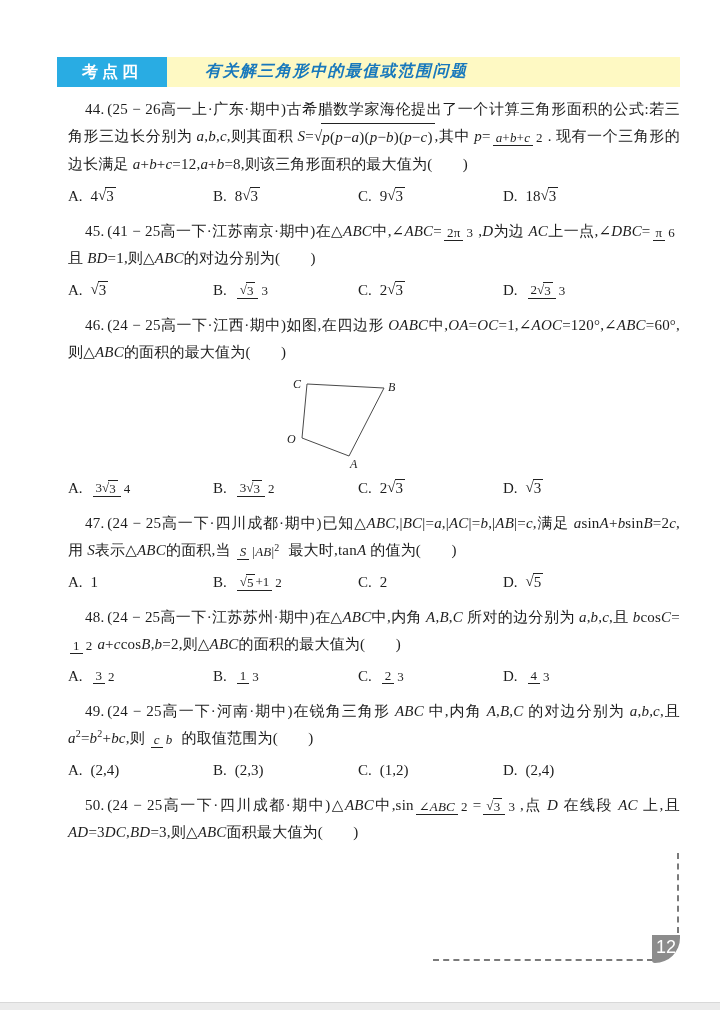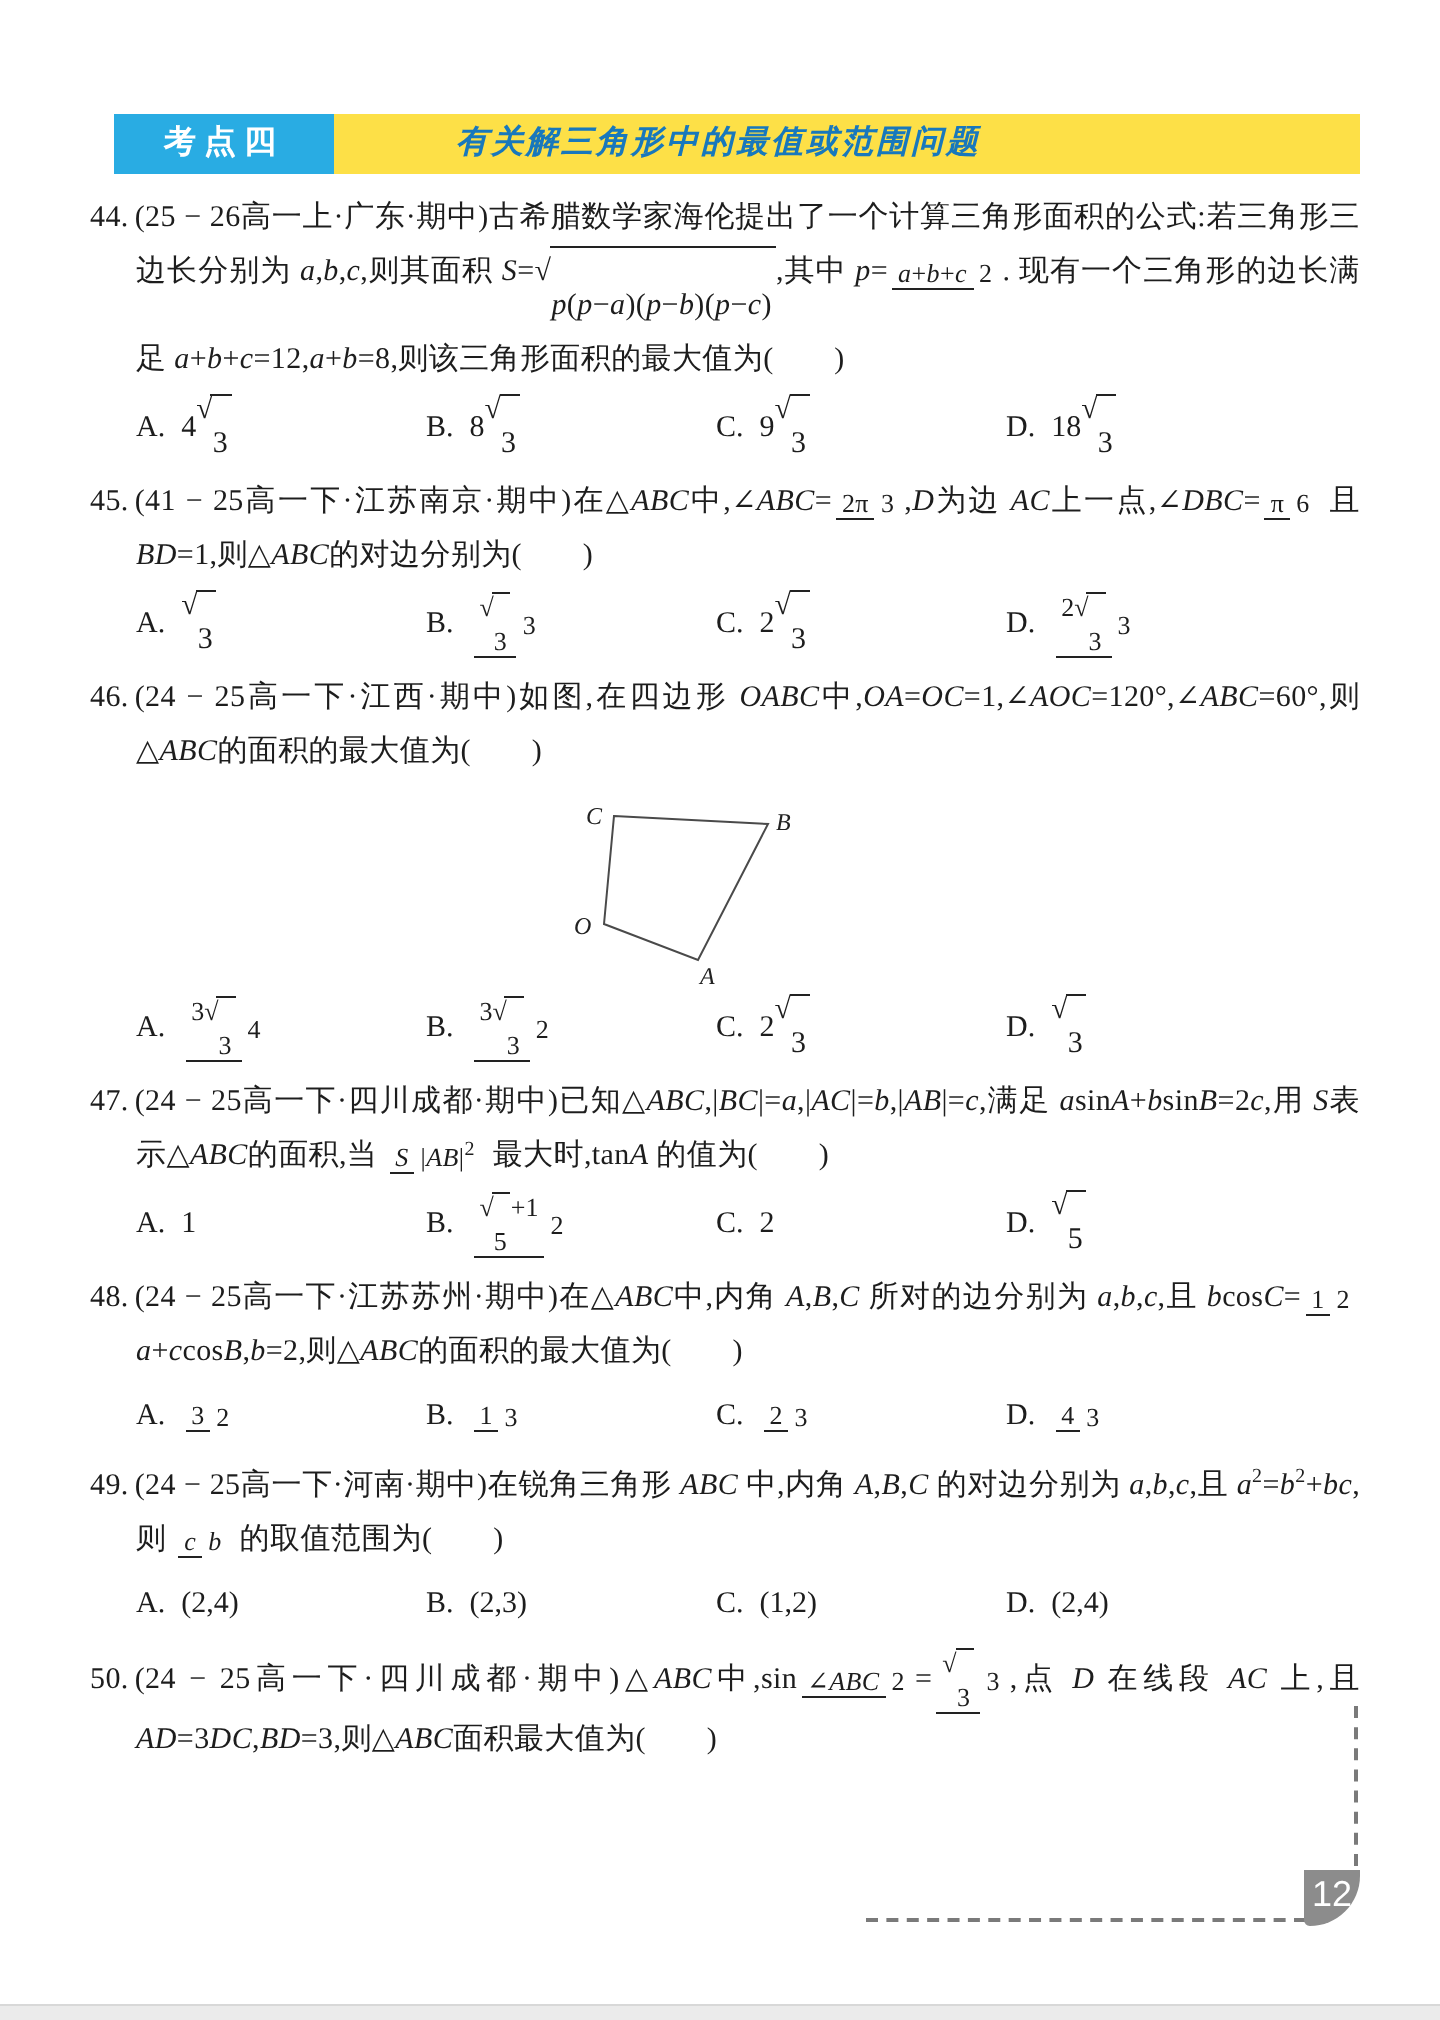--- a/index.html
+++ b/index.html
@@ -9,57 +9,57 @@
     position:relative;
     overflow:hidden;
     font-family:"Liberation Serif","DejaVu Serif",serif;
     color:#1d1d1d;
   }
   .content { position:absolute; left:45px; top:57px; width:635px; }
 
   
   .kaodian {
     display:flex; align-items:stretch;
-    height:30px; background:#fde047;
-    margin-left:12px; margin-bottom:9px;gap:23px;
+    height:30px; background:#fef9c3;
+    margin-left:12px; margin-bottom:9px;
   }
   .kd-badge {
     width:110px; background:#29ACE3; color:#ffffff;
     font-family:"Liberation Sans","DejaVu Sans",sans-serif;
     font-size:16px; font-weight:bold; letter-spacing:4px;
     text-align:center; line-height:30px;
   }
   .kd-title {
     flex:1; color:#1878BC;
     font-size:16px; font-weight:bold; font-style:italic;
     letter-spacing:1.5px; line-height:30px; padding-left:38px;font-family:Liberation Mono, monospace;
   }
 
   
   .problem { margin-bottom:7px; }
   .qbody {
     font-size:15px; line-height:27px; letter-spacing:0.2px;
     padding-left:23px; text-indent:-23px;
     text-align:justify;
   }
-  .qnum { margin-right:3px; }
+  .qnum { margin-right:3px;margin-left:40px; }
   .mi { font-style:italic; }
   sup { font-size:10px; line-height:0; }
 
   .frac {
     display:inline-flex; flex-direction:row; align-items:center;
     vertical-align:middle; margin:0 2px; text-indent:0;
     font-size:13px; line-height:15px;
   }
   .frac .num { padding:0 3px; border-bottom:1px solid #222; }
   .frac .den { padding:0 3px; }
 
   .sqrt { display:inline-flex; align-items:stretch; text-indent:0; white-space:nowrap; }
   .sqrt .rsign { font-style:normal; margin-right:-1px; }
-  .sqrt .rad { border-top:1px solid #222; padding:16px 2px 0 1px; }
+  .sqrt .rad { border-top:1px solid #222; padding:0 2px 0 1px; }
 
   .opts { display:flex; align-items:center; padding-left:23px; margin-top:3px; min-height:30px; font-size:15px; }
   .opt { width:145px; display:flex; align-items:center; }
   .opt:last-child { width:auto; }
   .opt-label { margin-right:8px; }
 
   
   .figure { margin:6px 0 2px 235px; height:98px; }
   .figure svg text {
     font-family:"Liberation Serif","DejaVu Serif",serif;

